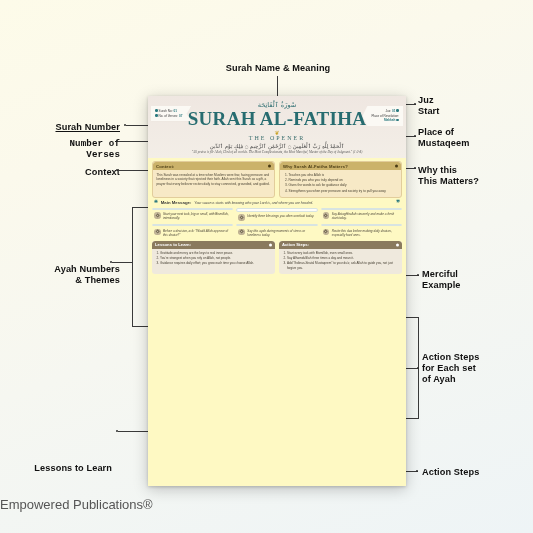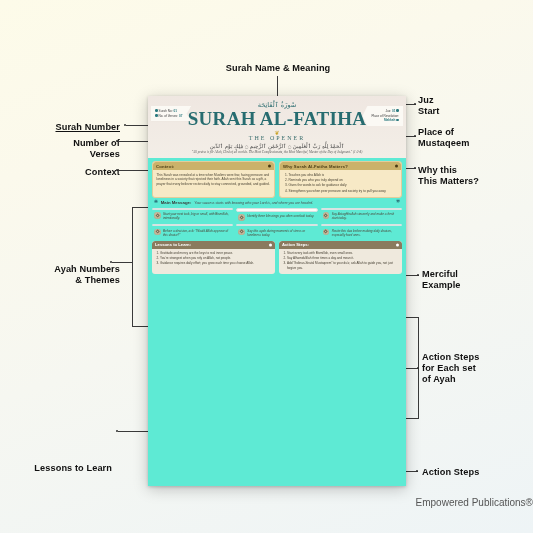--- a/index.html
+++ b/index.html
@@ -31,21 +31,21 @@
   .lnh { height: 0.7px; }
   .lnv { width: 0.7px; }
   .dot { position: absolute; width: 2.4px; height: 2.4px; border-radius: 50%; background: #2f2f2f; }
   .brk { position: absolute; border: 0.7px solid #3a3a3a; }
 
   
   #poster {
     position: absolute;
     left: 148px; top: 96px;
     width: 258px; height: 390px;
-    background: #5eead4;
+    background: #fef9c3;
     box-shadow: 0 3px 14px rgba(0,0,0,.22), 0 1px 3px rgba(0,0,0,.18);
     overflow: hidden;
     display: flex; flex-direction: column;
   }
   #poster-inner { padding: 0 4px 4px; display: flex; flex-direction: column; height: 100%; }
 
   
   .hdr {
     background: linear-gradient(180deg,#efe7e1 0%, #f3eee7 100%);
     position: relative;
@@ -133,37 +133,37 @@
   .bot {
     flex:1 1 0; background:#efe9dd; border-radius:3px; overflow:hidden; padding-bottom:3px;
   }
   .bot-h { background:#8a7a5e; color:#fff; font-size:4.2px; font-weight:700; padding:1.6px 3px; border-radius:3px 3px 0 0; position:relative;}
   .bot-h::after{content:"";position:absolute;right:3px;top:50%;transform:translateY(-50%);width:3px;height:3px;background:#fff;border-radius:50%;}
   .bot ol { margin:0; padding: 2.5px 3px 0 8px; }
   .bot li { font-size:3.1px; color:#474034; line-height:1.45; margin-bottom:.6px; }
 
   .credit {
     position: absolute; left:0; right:0; top: 497px;
-    text-align: right; font-size: 10px; color:#555;
+    text-align: left; font-size: 13px; color:#555;
   }
 </style>
 </head>
 <body>
 
 <div class="anno left" data-name="annotation-surah-number" style="left:28px;top:124px;width:92px;">Surah Number</div>
 <div class="anno left" data-name="annotation-number-of-verses" style="left:20px;top:125px;width:100px;top:126px;">Number of
 Verses</div>
 <div class="anno left" data-name="annotation-context" style="left:30px;top:167px;width:90px;">Context</div>
 <div class="anno left" data-name="annotation-ayah-numbers-themes" style="left:20px;top:252px;width:100px;margin-top:12px;">Ayah Numbers
 &amp; Themes</div>
 <div class="anno left" data-name="annotation-lessons-to-learn" style="left:12px;top:427px;width:100px;margin-top:36px;">Lessons to Learn</div>
 
 <style>
   [data-name="annotation-surah-number"]{top:122px !important;text-decoration:underline;}
-  [data-name="annotation-number-of-verses"]{top:138px !important;}
+  [data-name="annotation-number-of-verses"]{top:138px !important;font-family:Liberation Mono, monospace;}
 </style>
 
 <div class="anno" data-name="annotation-surah-name-meaning" style="left:198px;top:63px;width:160px;text-align:center;">Surah Name &amp; Meaning</div>
 <div class="anno right" data-name="annotation-juz-number" style="left:418px;top:95px;width:110px;">Juz
 Start</div>
 <div class="anno right" data-name="annotation-place-of-revelation" style="left:418px;top:127px;width:110px;">Place of
 Mustaqeem</div>
 <div class="anno right" data-name="annotation-why-matters" style="left:418px;top:165px;width:112px;">Why this
 This Matters?</div>
 <div class="anno right" data-name="annotation-relatable-example" style="left:422px;top:269px;width:110px;">Merciful

